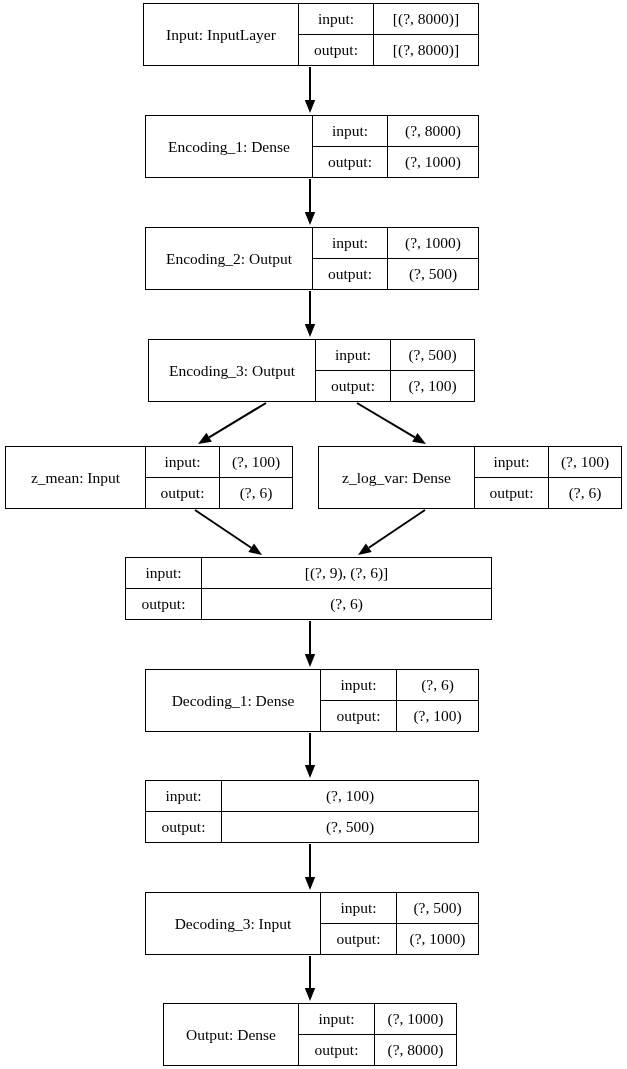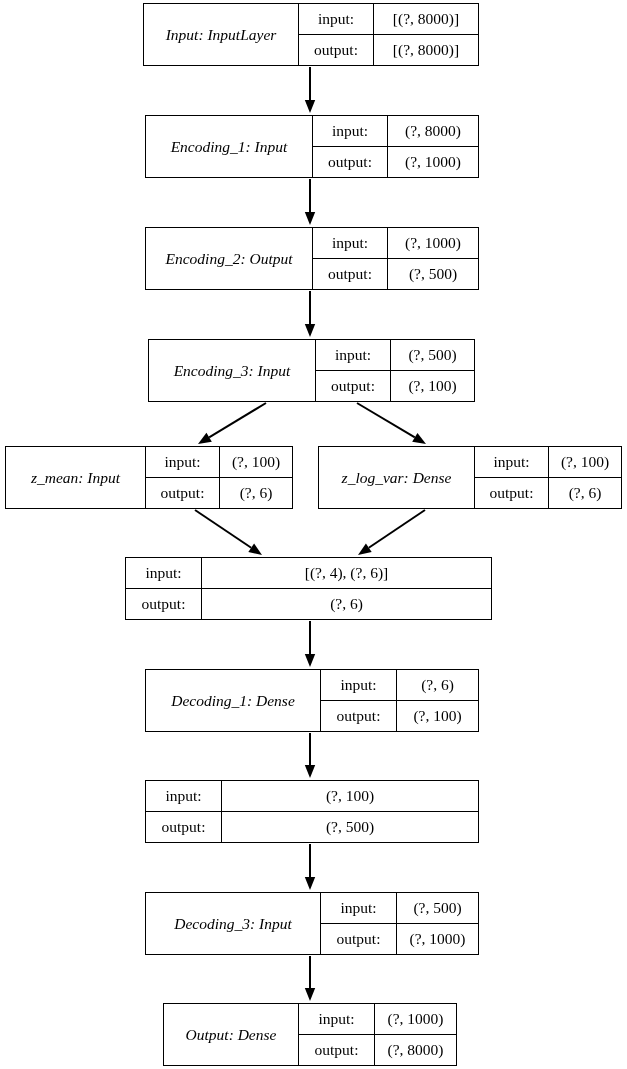--- a/index.html
+++ b/index.html
@@ -38,21 +38,20 @@
   }
   .node-name {
     box-sizing: border-box;
     display: flex;
     align-items: center;
     justify-content: center;
     text-align: center;
     border-right: 1.5px solid #000000;
     padding: 0 4px;
     white-space: nowrap;
-    font-style: italic;
   }
   .io-block {
     box-sizing: border-box;
     display: flex;
     flex-direction: column;
     flex: 1 1 auto;
   }
   .io-row {
     box-sizing: border-box;
     display: flex;
@@ -139,21 +138,21 @@
           <div class="io-label" style="width: 75px;">input:</div>
           <div class="io-value">[(?, 8000)]</div>
         </div>
         <div class="io-row bottom">
           <div class="io-label" style="width: 75px;">output:</div>
           <div class="io-value">[(?, 8000)]</div>
         </div>
       </div>
     </div>
     <div class="node" style="left: 145px; top: 115px; width: 334px; height: 63px;">
-      <div class="node-name" style="width: 167px;">Encoding_1: Input</div>
+      <div class="node-name" style="width: 167px;">Encoding_1: Dense</div>
       <div class="io-block">
         <div class="io-row top">
           <div class="io-label" style="width: 75px;">input:</div>
           <div class="io-value">(?, 8000)</div>
         </div>
         <div class="io-row bottom">
           <div class="io-label" style="width: 75px;">output:</div>
           <div class="io-value">(?, 1000)</div>
         </div>
       </div>
@@ -165,21 +164,21 @@
           <div class="io-label" style="width: 75px;">input:</div>
           <div class="io-value">(?, 1000)</div>
         </div>
         <div class="io-row bottom">
           <div class="io-label" style="width: 75px;">output:</div>
           <div class="io-value">(?, 500)</div>
         </div>
       </div>
     </div>
     <div class="node" style="left: 148px; top: 339px; width: 327px; height: 63px;">
-      <div class="node-name" style="width: 167px;">Encoding_3: Input</div>
+      <div class="node-name" style="width: 167px;">Encoding_3: Output</div>
       <div class="io-block">
         <div class="io-row top">
           <div class="io-label" style="width: 75px;">input:</div>
           <div class="io-value">(?, 500)</div>
         </div>
         <div class="io-row bottom">
           <div class="io-label" style="width: 75px;">output:</div>
           <div class="io-value">(?, 100)</div>
         </div>
       </div>
@@ -207,21 +206,21 @@
         <div class="io-row bottom">
           <div class="io-label" style="width: 74px;">output:</div>
           <div class="io-value">(?, 6)</div>
         </div>
       </div>
     </div>
     <div class="node" style="left: 125px; top: 557px; width: 367px; height: 63px;">
       <div class="io-block">
         <div class="io-row top">
           <div class="io-label" style="width: 76px;">input:</div>
-          <div class="io-value">[(?, 4), (?, 6)]</div>
+          <div class="io-value">[(?, 9), (?, 6)]</div>
         </div>
         <div class="io-row bottom">
           <div class="io-label" style="width: 76px;">output:</div>
           <div class="io-value">(?, 6)</div>
         </div>
       </div>
     </div>
     <div class="node" style="left: 145px; top: 669px; width: 334px; height: 63px;">
       <div class="node-name" style="width: 175px;">Decoding_1: Dense</div>
       <div class="io-block">

